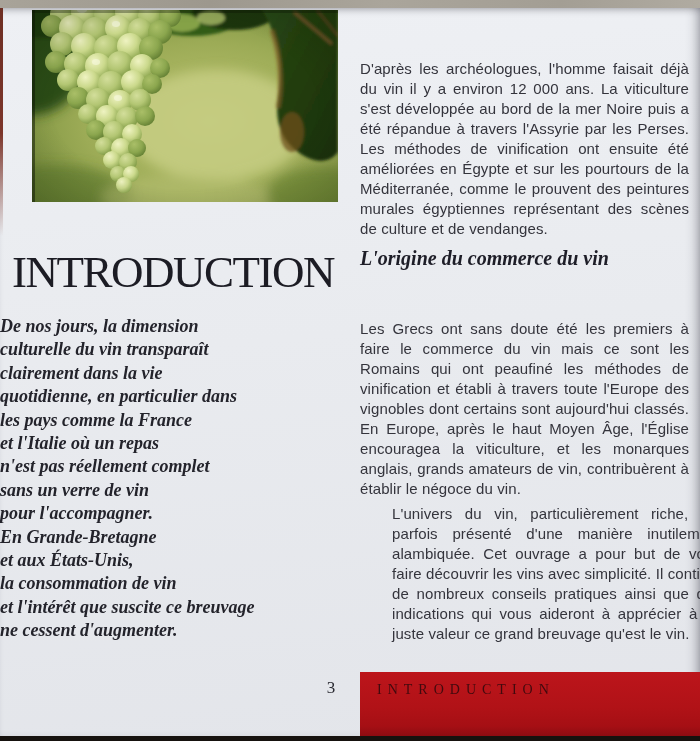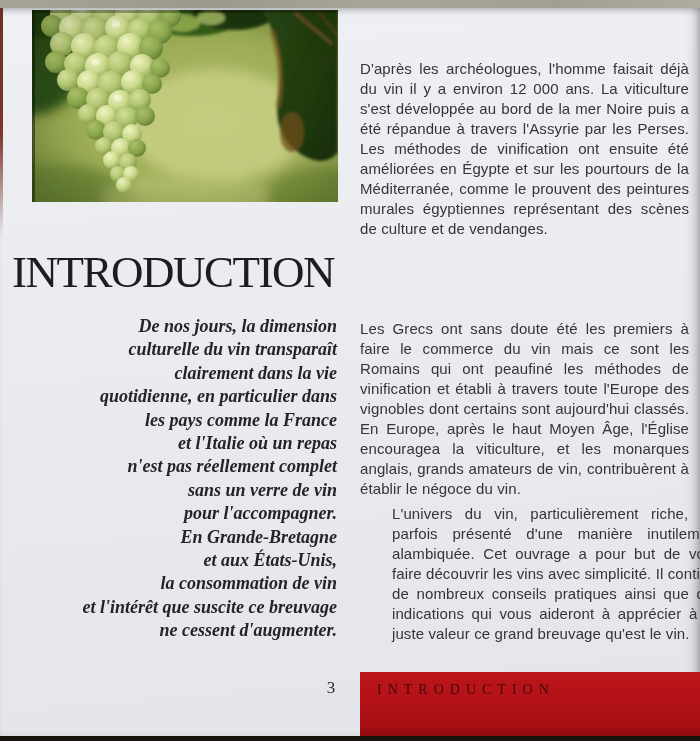--- a/index.html
+++ b/index.html
@@ -13,21 +13,21 @@
     box-shadow:inset -9px 0 12px -7px rgba(45,45,58,.45), inset 0 6px 8px -6px rgba(60,60,70,.5);}
   .spine-edge{position:absolute;left:0;top:8px;width:3px;height:228px;
     background:linear-gradient(180deg,#6e2f23,#7c352a 55%,rgba(124,53,42,0));}
   .photo{position:absolute;left:32px;top:10px;width:306px;height:192px;}
   .photo svg{display:block;width:100%;height:100%;}
   .page-title{position:absolute;left:12px;top:246px;margin:0;
     font-family:"Liberation Serif",serif;font-weight:400;font-size:45px;
     letter-spacing:-1.5px;color:#1c1c24;white-space:nowrap;}
   .intro{position:absolute;left:0;top:315px;width:337px;
     font-family:"Liberation Serif",serif;font-style:italic;font-weight:700;
-    font-size:18px;line-height:23.4px;color:#23232b;text-align:right;
+    font-size:18px;line-height:23.4px;color:#23232b;
     white-space:pre-line;}
   .col{position:absolute;left:360px;width:329px;color:#34343c;
     font-size:15px;line-height:20px;text-align:justify;letter-spacing:.1px;}
   .p1{top:44px;}
   .p2{top:304px;}
   .p3{top:489px;margin-left:32px;}
   .section-heading{position:absolute;left:360px;top:247px;margin:0;
     font-family:"Liberation Serif",serif;font-style:italic;font-weight:700;
     font-size:20px;color:#1d1d27;white-space:nowrap;}
   .page-number{position:absolute;left:318px;top:678px;width:26px;text-align:center;
@@ -181,20 +181,21 @@
 sans un verre de vin
 pour l'accompagner.
 En Grande-Bretagne
 et aux États-Unis,
 la consommation de vin
 et l'intérêt que suscite ce breuvage
 ne cessent d'augmenter.</div>
 
   <p class="col p1">D'après les archéologues, l'homme faisait déjà du vin il y a environ 12 000 ans. La viticulture s'est développée au bord de la mer Noire puis a été répandue à travers l'Assyrie par les Perses. Les méthodes de vinification ont ensuite été améliorées en Égypte et sur les pourtours de la Méditerranée, comme le prouvent des peintures murales égyptiennes représentant des scènes de culture et de vendanges.</p>
 
+  <h2 class="section-heading">L'origine du commerce du vin</h2>
 
   <p class="col p2">Les Grecs ont sans doute été les premiers à faire le commerce du vin mais ce sont les Romains qui ont peaufiné les méthodes de vinification et établi à travers toute l'Europe des vignobles dont certains sont aujourd'hui classés. En Europe, après le haut Moyen Âge, l'Église encouragea la viticulture, et les monarques anglais, grands amateurs de vin, contribuèrent à établir le négoce du vin.</p>
 
   <p class="col p3">L'univers du vin, particulièrement riche, est parfois présenté d'une manière inutilement alambiquée. Cet ouvrage a pour but de vous faire découvrir les vins avec simplicité. Il contient de nombreux conseils pratiques ainsi que des indications qui vous aideront à apprécier à sa juste valeur ce grand breuvage qu'est le vin.</p>
 
   <div class="page-number">3</div>
 
   <div class="band">
     <span class="band-label">INTRODUCTION</span>
   </div>

